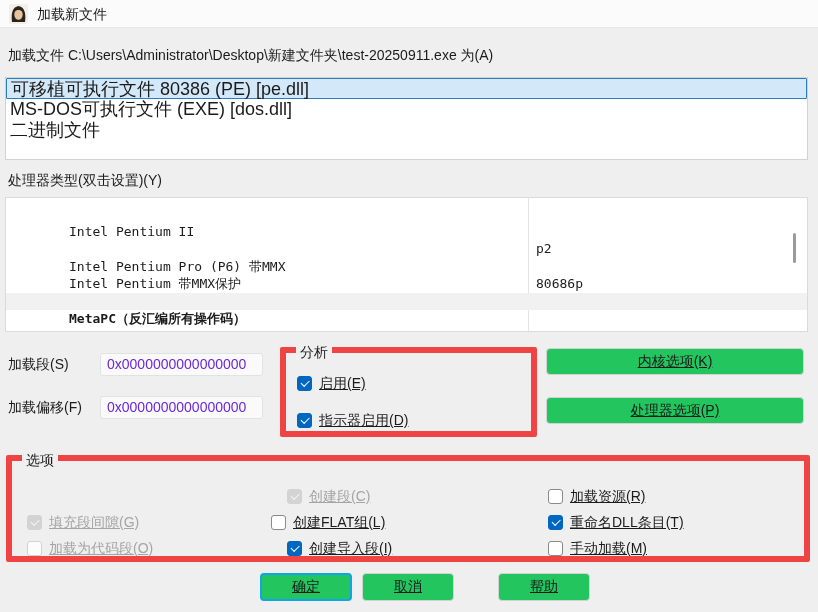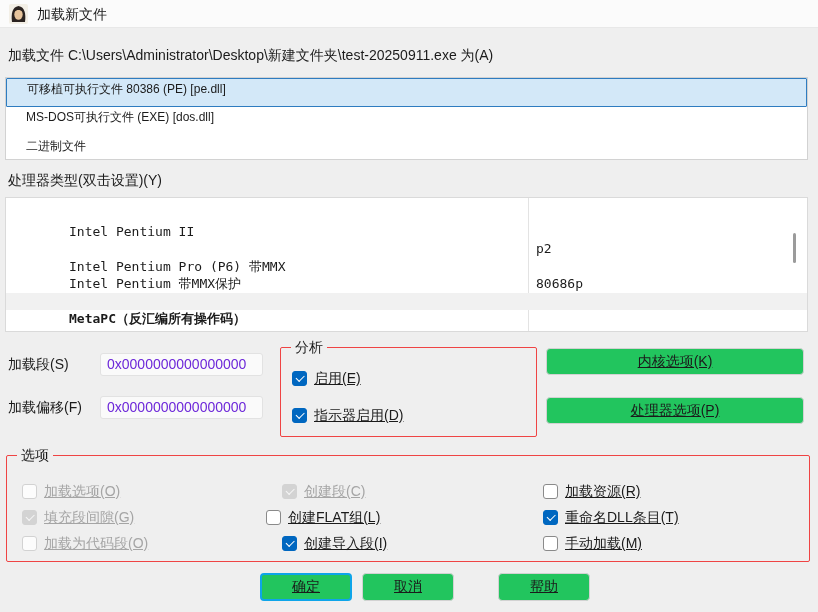--- a/index.html
+++ b/index.html
@@ -14,22 +14,22 @@
 
   
   .titlebar { position:absolute; left:0; top:0; width:818px; height:28px;
     background:#fbfbfb; border-bottom:1px solid #e8e8e8; }
   .titlebar .icon { position:absolute; left:9px; top:4px; width:19px; height:20px; }
   .titlebar .title { position:absolute; left:37px; top:0; line-height:28px; font-size:14px; }
 
   
   .listbox { position:absolute; left:5px; top:77px; width:803px; height:83px;
     background:#ffffff; border:1px solid #d2d2d2; overflow:hidden; }
-  .lrow { position:relative; height:29px; line-height:20px; padding-left:20px;
-    font-size:12px; white-space:nowrap; }
+  .lrow { position:relative; height:21px; line-height:20px; padding-left:4px;
+    font-size:18px; white-space:nowrap; }
   .lrow.selected { background:#d3e8f8; border:1px solid #2e7cc0; border-radius:1px; }
 
   
   .proclist { position:absolute; left:5px; top:197px; width:803px; height:135px;
     background:#ffffff; border:1px solid #dadada; overflow:hidden; }
   .proclist .divider { position:absolute; left:522px; top:0; width:1px; height:100%;
     background:#e3e3e3; }
   .prow { position:absolute; left:0; width:100%; height:17.5px; line-height:17.5px;
     font-family:"DejaVu Sans Mono", monospace; font-size:13px; white-space:pre; }
   .prow.hl { background:#f1f1f1; }
@@ -40,21 +40,21 @@
   .scroll-thumb { position:absolute; left:787px; top:35px; width:3px; height:30px;
     background:#9b9b9b; border-radius:2px; }
 
   
   .field-label { position:absolute; font-size:14px; }
   .txt-input { position:absolute; left:100px; width:163px; height:23px;
     background:#fafafa; border:1px solid #e2e2e2; border-radius:3px;
     color:#6d28d9; font-size:14px; line-height:21px; padding:0 6px; }
 
   
-  .group { position:absolute; border:1px solid #ef4444; border-radius:2px; }
+  .group { position:absolute; border:6px solid #ef4444; border-radius:2px; }
   .group-title { position:absolute; top:-9px; left:10px; background:#efefef;
     padding:0 4px; font-size:14px; }
 
   
   .cbrow { position:absolute; height:16px; }
   .cb { position:absolute; left:0; top:0; width:15px; height:15px;
     border:1px solid #8a8a8a; border-radius:3px; background:#ffffff; }
   .cb.checked { background:#0067c0; border-color:#0067c0; }
   .cb.checked::after { content:""; position:absolute; left:2.5px; top:3px;
     width:7px; height:3.5px; border-left:1.7px solid #ffffff;
@@ -153,24 +153,20 @@
     <span class="cb-label">指示器启用(D)</span>
   </div>
 </div>
 
 <button class="btn side-btn" style="top:348px;">内核选项(K)</button>
 <button class="btn side-btn" style="top:397px;">处理器选项(P)</button>
 
 <div class="group" style="left:6px; top:455px; width:804px; height:107px;">
   <span class="group-title">选项</span>
 
-  <div class="cbrow" style="left:15px; top:28px; width:230px;">
-    <span class="cb disabled"></span>
-    <span class="cb-label dim">加载选项(O)</span>
-  </div>
   <div class="cbrow" style="left:15px; top:54px; width:230px;">
     <span class="cb disabled checked"></span>
     <span class="cb-label dim">填充段间隙(G)</span>
   </div>
   <div class="cbrow" style="left:15px; top:80px; width:230px;">
     <span class="cb disabled"></span>
     <span class="cb-label dim">加载为代码段(O)</span>
   </div>
 
   <div class="cbrow" style="left:275px; top:28px; width:230px;">

